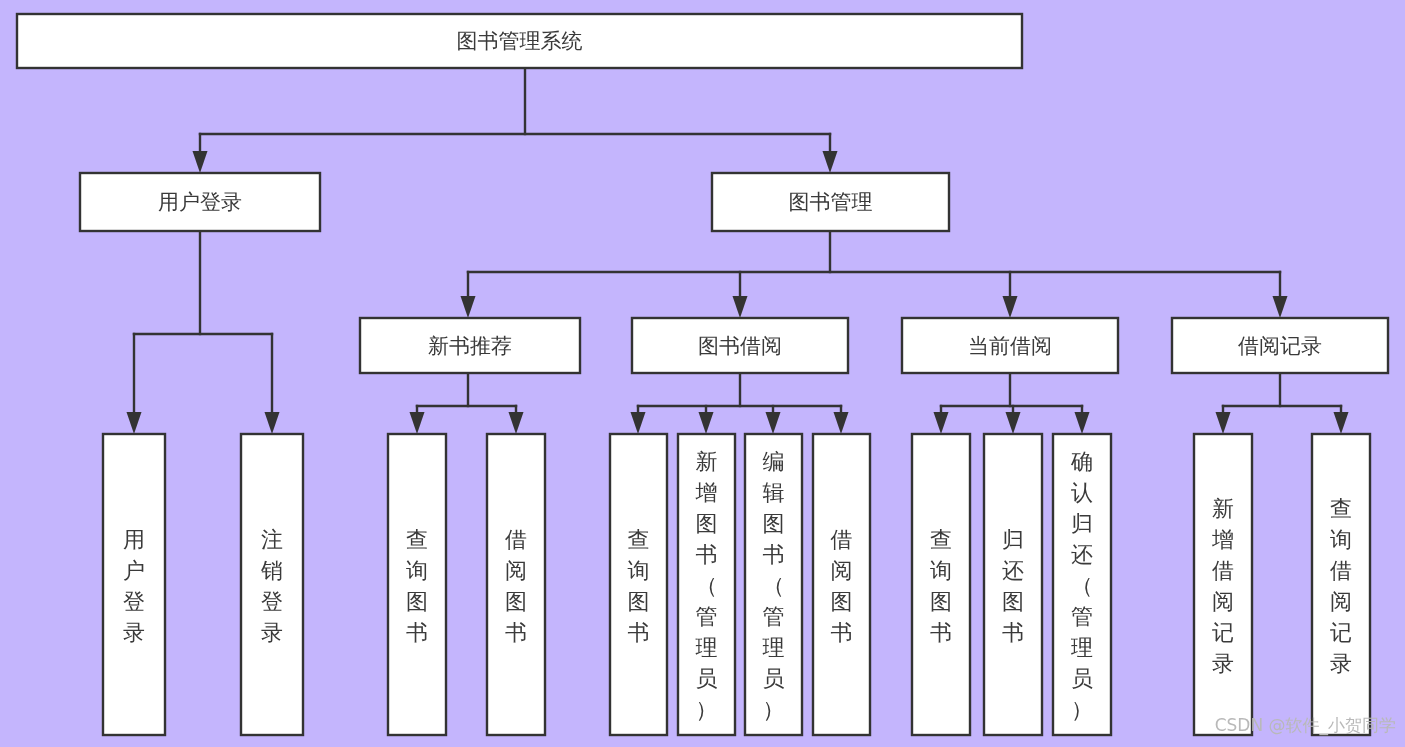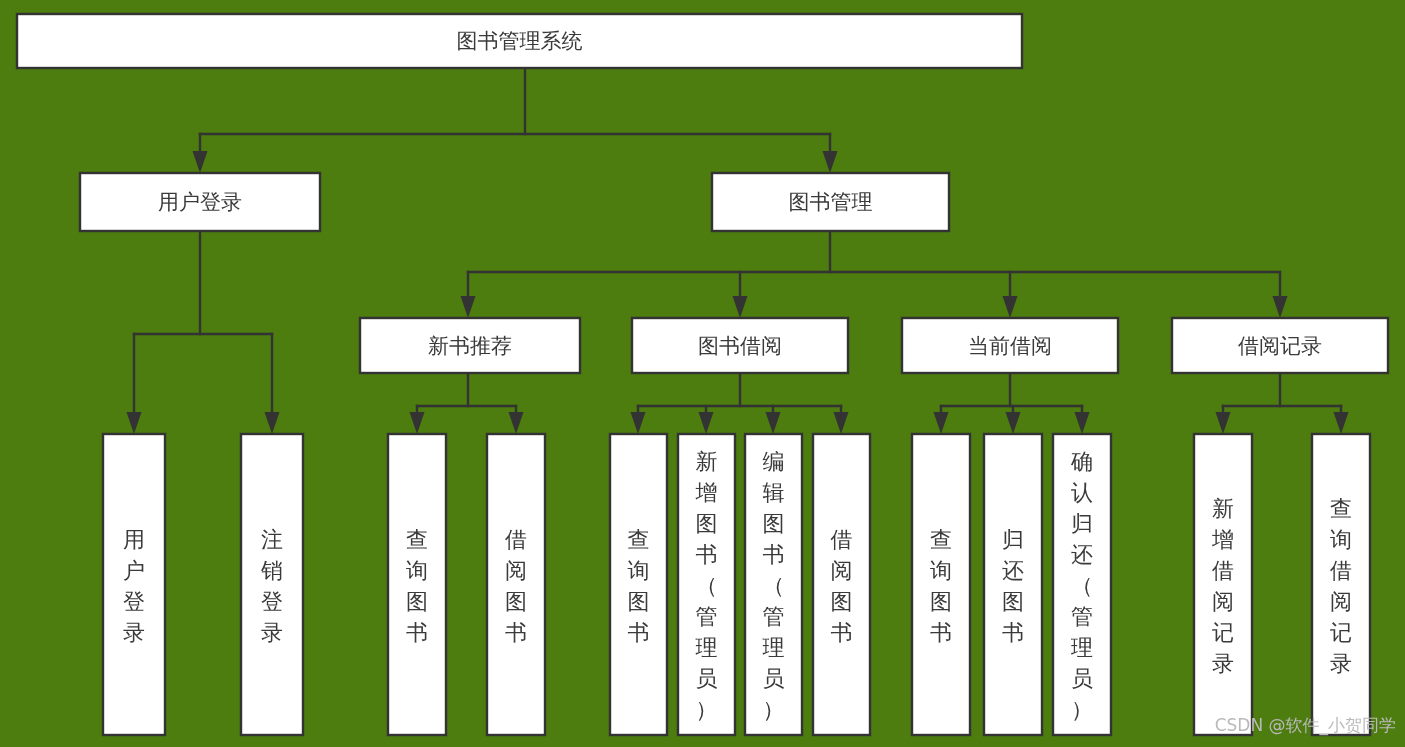--- a/index.html
+++ b/index.html
@@ -11,21 +11,21 @@
   body {
     width: 1405px;
     height: 747px;
     overflow: hidden;
     font-family: "DejaVu Sans", "Liberation Sans", sans-serif;
   }
   #diagram-root {
     position: relative;
     width: 1405px;
     height: 747px;
-    background: #4d7c0f;
+    background: #c4b5fd;
   }
   svg.diagram-canvas {
     position: absolute;
     left: 0;
     top: 0;
     width: 1405px;
     height: 747px;
     display: block;
   }
   .node-box {

